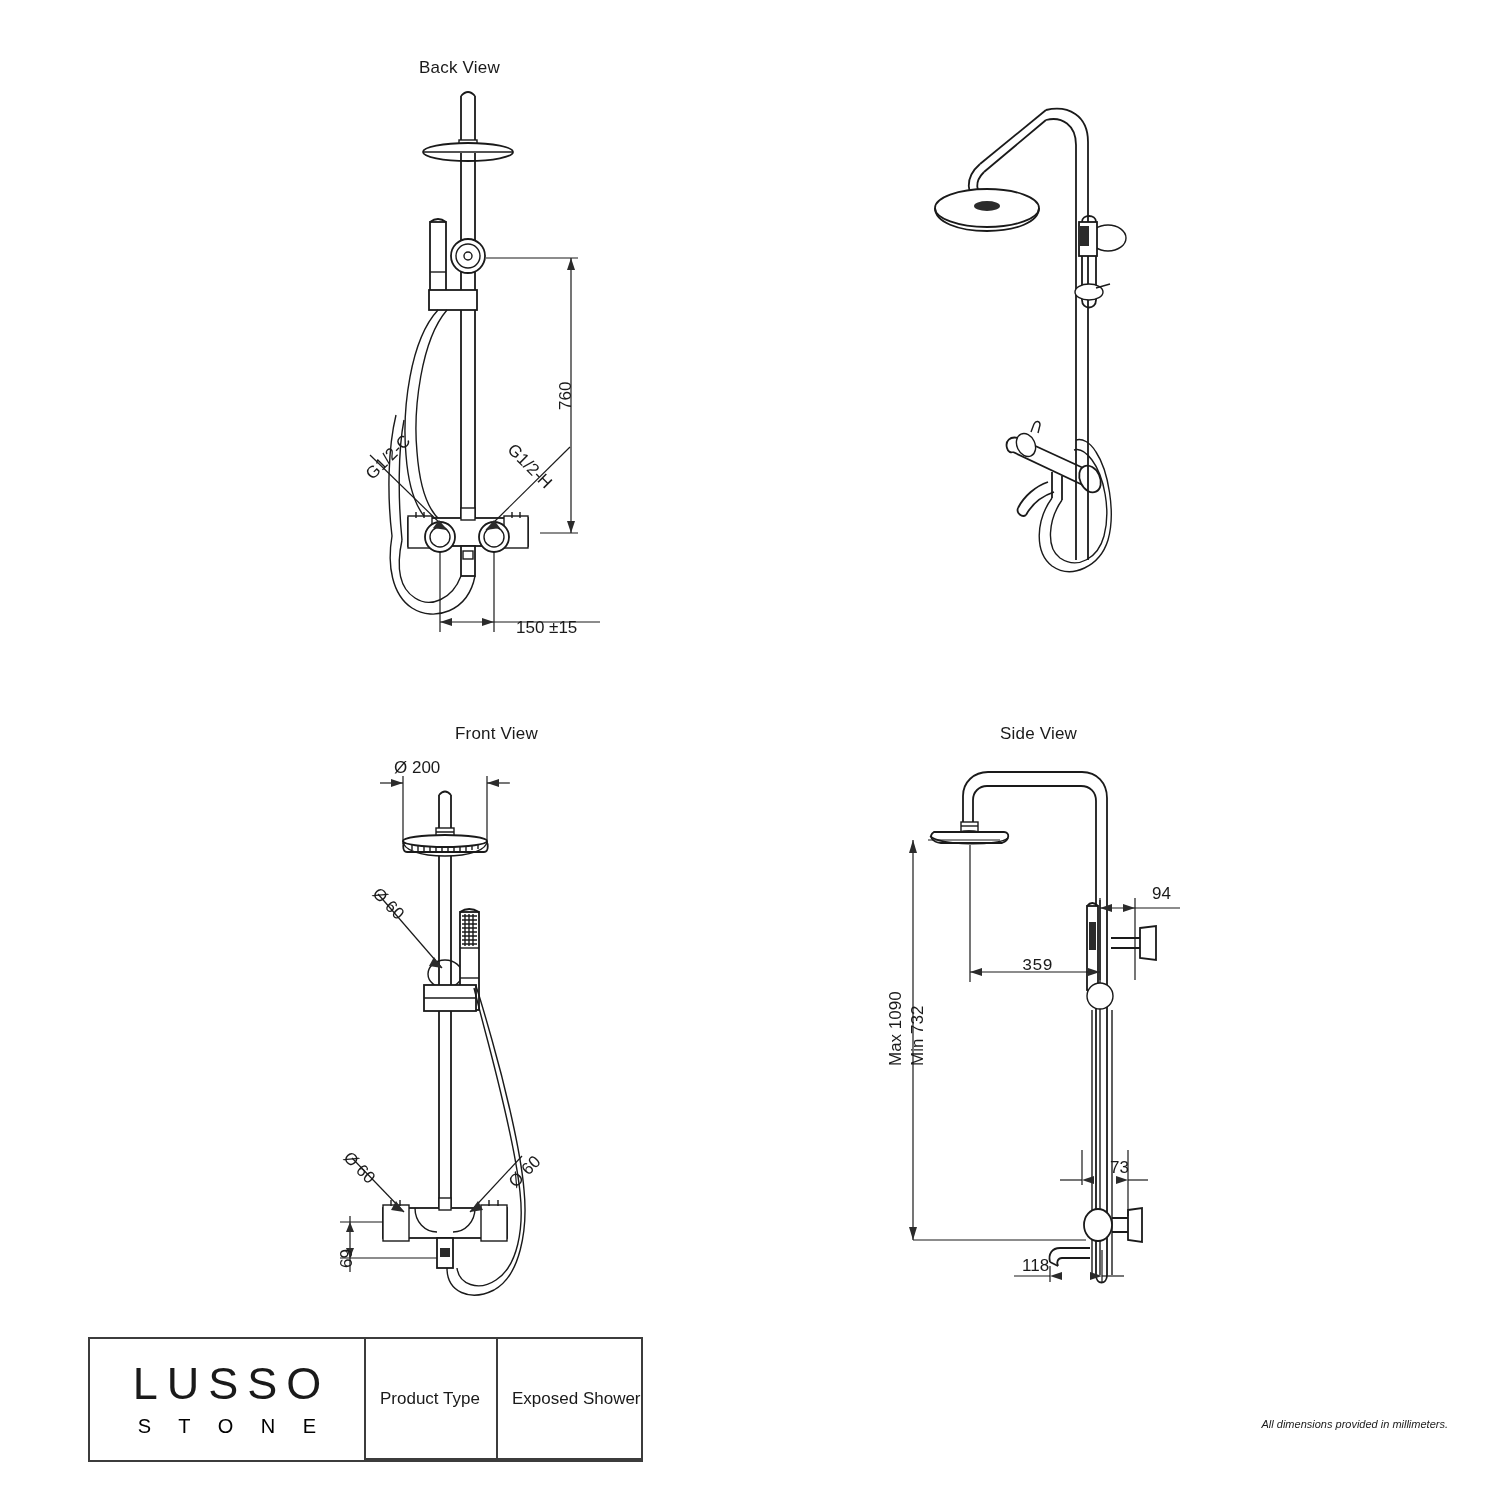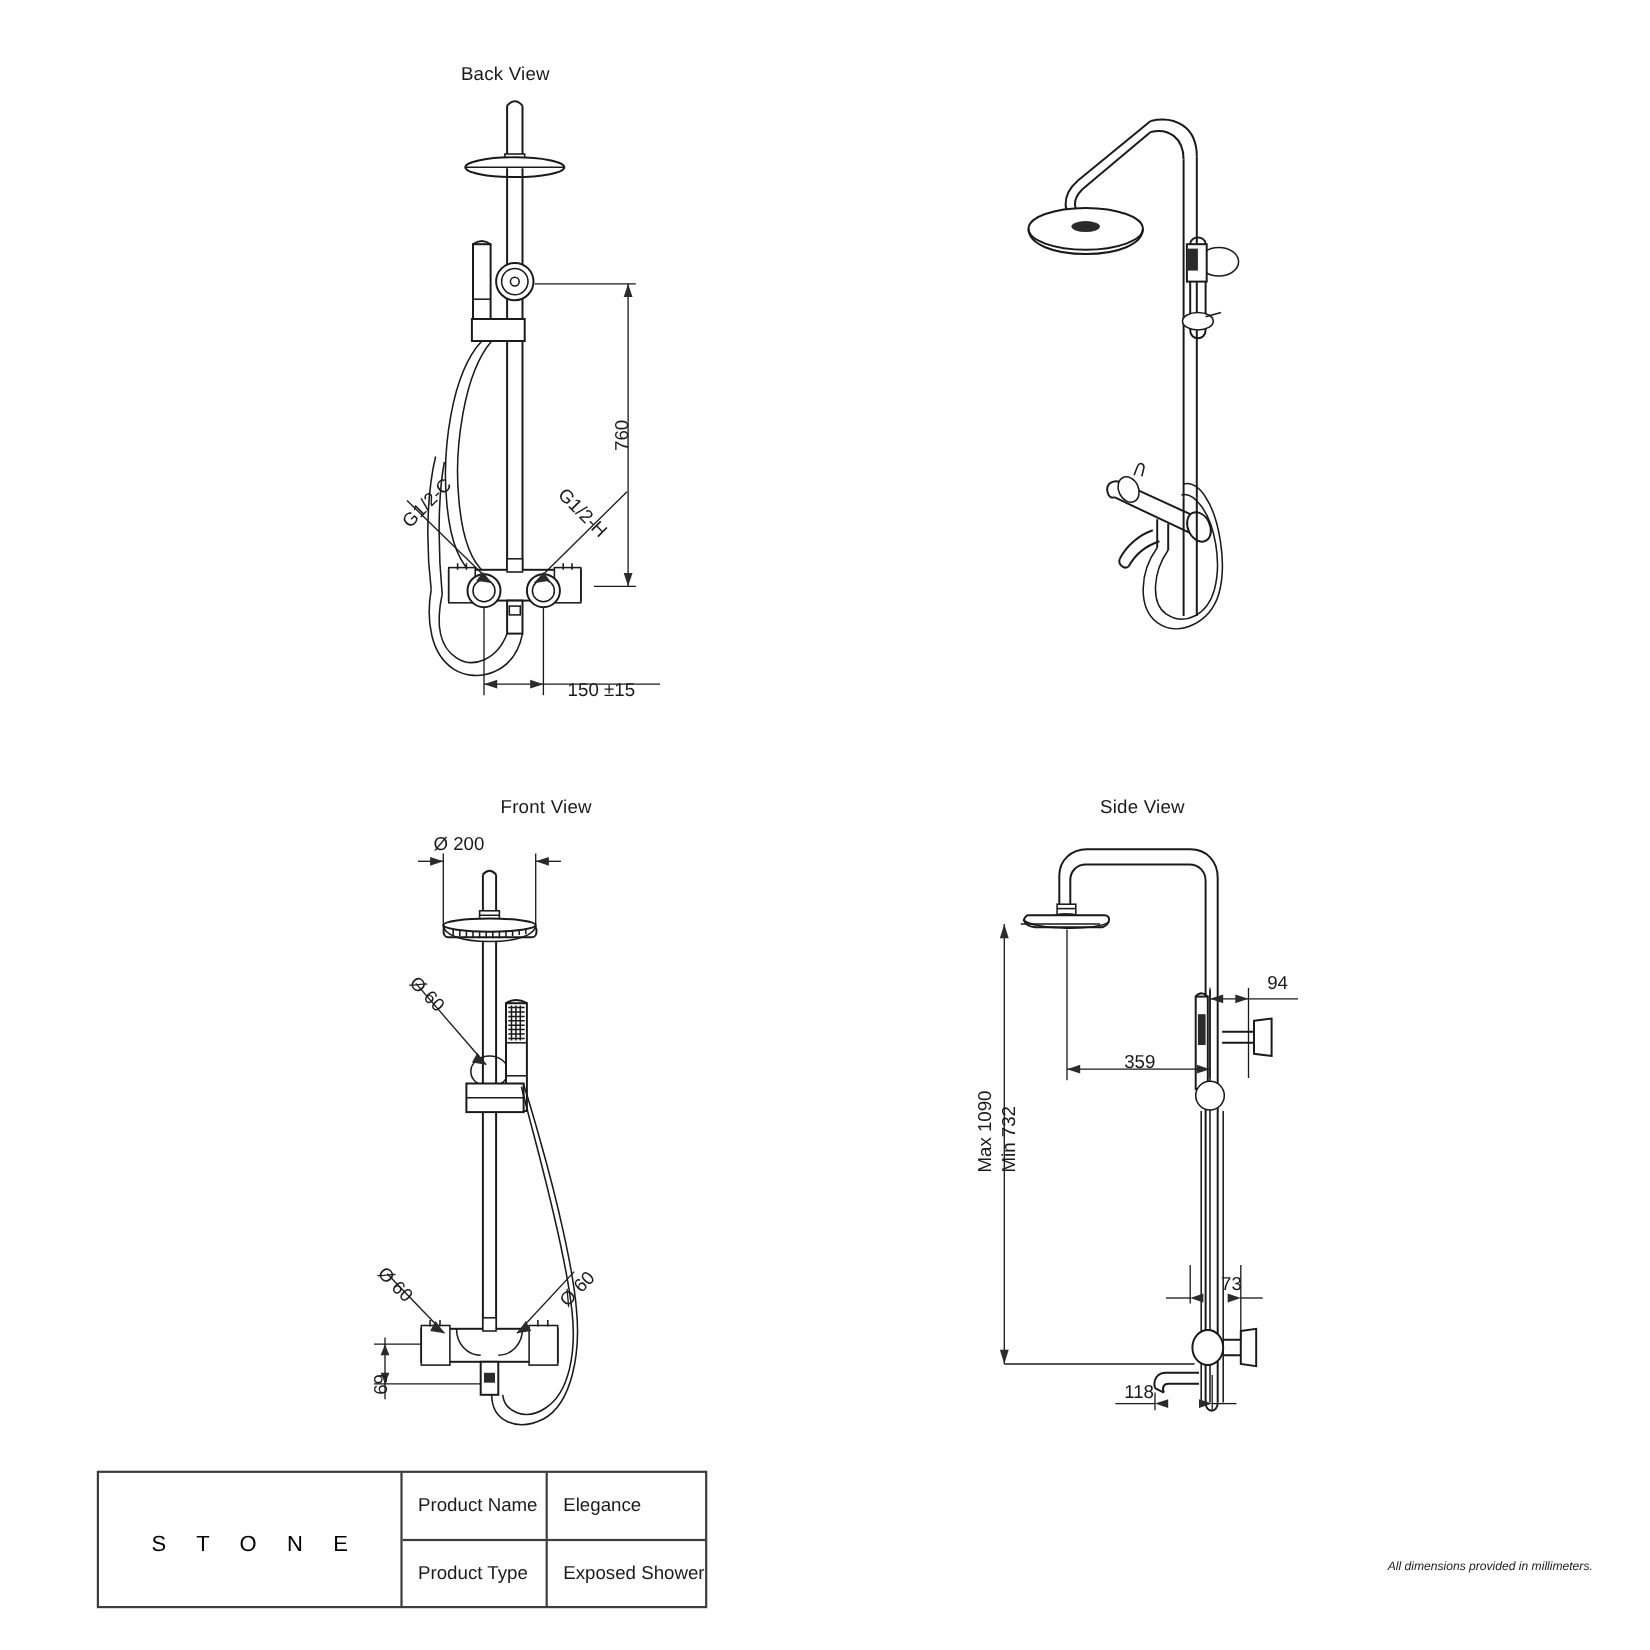--- a/index.html
+++ b/index.html
@@ -418,35 +418,32 @@
   <div class="dim rot45" style="left:505px;top:1178px;">Ø 60</div>
 
   <div class="dim rot90" style="left:337px;top:1268px;">69</div>
 
   <div class="dim rot90" style="left:886px;top:1066px;">Max 1090</div>
 
   <div class="dim rot90" style="left:908px;top:1066px;">Min 732</div>
 
   <div class="dim" style="left:1152px;top:884px;">94</div>
 
-  <div class="dim" style="left:1022px;top:956px;">359</div>
+  <div class="dim" style="left:1022px;top:956px;font-family:Liberation Mono, monospace;">359</div>
 
   <div class="dim" style="left:1110px;top:1158px;">73</div>
 
   <div class="dim" style="left:1022px;top:1256px;">118</div>
 
   <div class="titleblock">
     <div class="tb-logo">
+      <div class="logo-main">LUSSO</div>
       <div class="logo-sub">S T O N E</div>
     </div>
     <div class="tb-rows">
-      <div class="tb-row">
-        <div class="tb-key">Product Name</div>
-        <div class="tb-val">Elegance</div>
-      </div>
       <div class="tb-row">
         <div class="tb-key">Product Type</div>
         <div class="tb-val">Exposed Shower</div>
       </div>
     </div>
   </div>
 
   <div class="footnote">All dimensions provided in millimeters.</div>
 
 </div>

